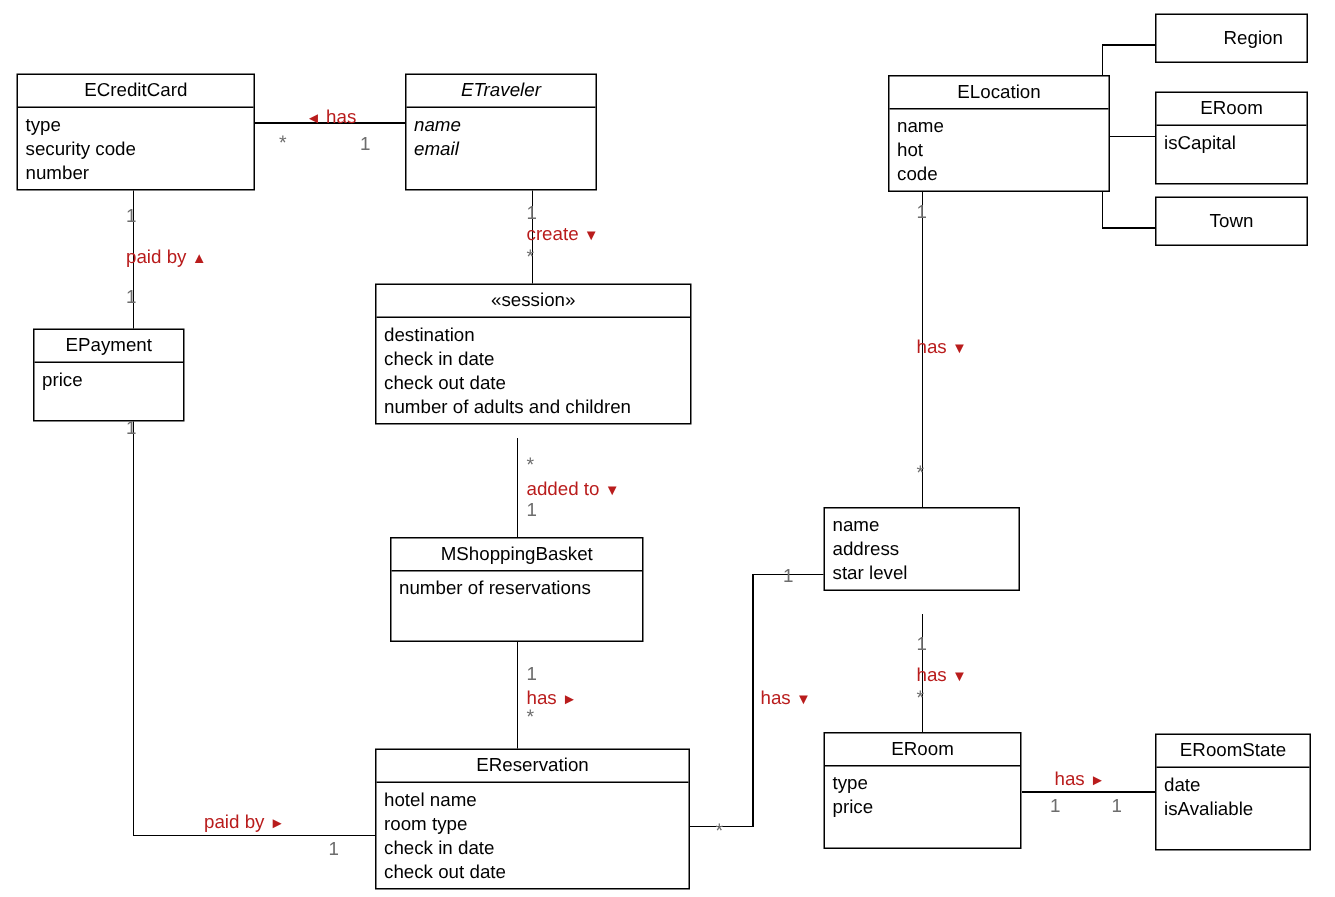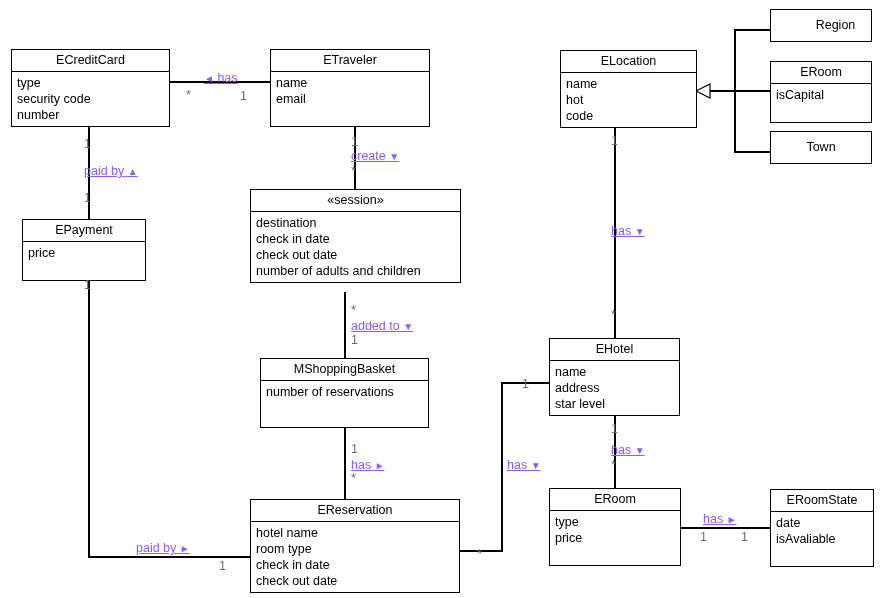--- a/index.html
+++ b/index.html
@@ -52,25 +52,24 @@
     box-sizing: border-box;
     padding: 3px 0 3px 5px;
     line-height: 16px;
   }
   .uml-attr {
     white-space: nowrap;
   }
   .edge-label {
     position: absolute;
     font-size: 12.5px;
-    color: #8b5cf6;
+    color: #b91c1c;
     white-space: nowrap;
     line-height: 13px;
     z-index: 4;
-    text-decoration: underline;
   }
   .mult-label {
     position: absolute;
     font-size: 12.5px;
     color: #6d6d6d;
     white-space: nowrap;
     line-height: 13px;
     z-index: 4;
   }
   .mult-label.star {
@@ -120,29 +119,29 @@
 
   <div class="uml-class" style="left:11px; top:49px; width:159px;">
     <div class="uml-name has-attrs">ECreditCard</div>
     <div class="uml-attrs">
       <div class="uml-attr">type</div>
       <div class="uml-attr">security code</div>
       <div class="uml-attr">number</div>
     </div>
   </div>
 
-  <div class="uml-class" style="left:270px; top:49px; width:160px;">
+  <div class="uml-class" style="left:270px; top:49px; width:128px;font-style:italic;">
     <div class="uml-name has-attrs">ETraveler</div>
     <div class="uml-attrs" style="padding-bottom:19px;">
       <div class="uml-attr">name</div>
       <div class="uml-attr">email</div>
     </div>
   </div>
 
-  <div class="uml-class" style="left:560px; top:50px; width:137px;">
+  <div class="uml-class" style="left:592px; top:50px; width:148px;">
     <div class="uml-name has-attrs">ELocation</div>
     <div class="uml-attrs">
       <div class="uml-attr">name</div>
       <div class="uml-attr">hot</div>
       <div class="uml-attr">code</div>
     </div>
   </div>
 
   <div class="uml-class" style="left:770px; top:9px; width:102px; height:33px;padding-left:29px;">
     <div class="uml-name" style="padding-top:8px;">Region</div>
@@ -152,21 +151,21 @@
     <div class="uml-name has-attrs">ERoom</div>
     <div class="uml-attrs" style="padding-bottom:19px;">
       <div class="uml-attr">isCapital</div>
     </div>
   </div>
 
   <div class="uml-class" style="left:770px; top:131px; width:102px; height:33px;">
     <div class="uml-name" style="padding-top:8px;">Town</div>
   </div>
 
-  <div class="uml-class" style="left:22px; top:219px; width:124px;">
+  <div class="uml-class" style="left:22px; top:219px; width:101px;">
     <div class="uml-name has-attrs">EPayment</div>
     <div class="uml-attrs" style="padding-bottom:19px;">
       <div class="uml-attr">price</div>
     </div>
   </div>
 
   <div class="uml-class" style="left:250px; top:189px; width:211px;">
     <div class="uml-name has-attrs">
       <span class="uml-stereo">«session»</span>
     </div>
@@ -179,21 +178,20 @@
   </div>
 
   <div class="uml-class" style="left:260px; top:358px; width:169px; height:70px;">
     <div class="uml-name has-attrs">MShoppingBasket</div>
     <div class="uml-attrs">
       <div class="uml-attr">number of reservations</div>
     </div>
   </div>
 
   <div class="uml-class" style="left:549px; top:338px; width:131px;">
-    <div class="uml-name has-attrs">EHotel</div>
     <div class="uml-attrs">
       <div class="uml-attr">name</div>
       <div class="uml-attr">address</div>
       <div class="uml-attr">star level</div>
     </div>
   </div>
 
   <div class="uml-class" style="left:250px; top:499px; width:210px;">
     <div class="uml-name has-attrs">EReservation</div>
     <div class="uml-attrs">

